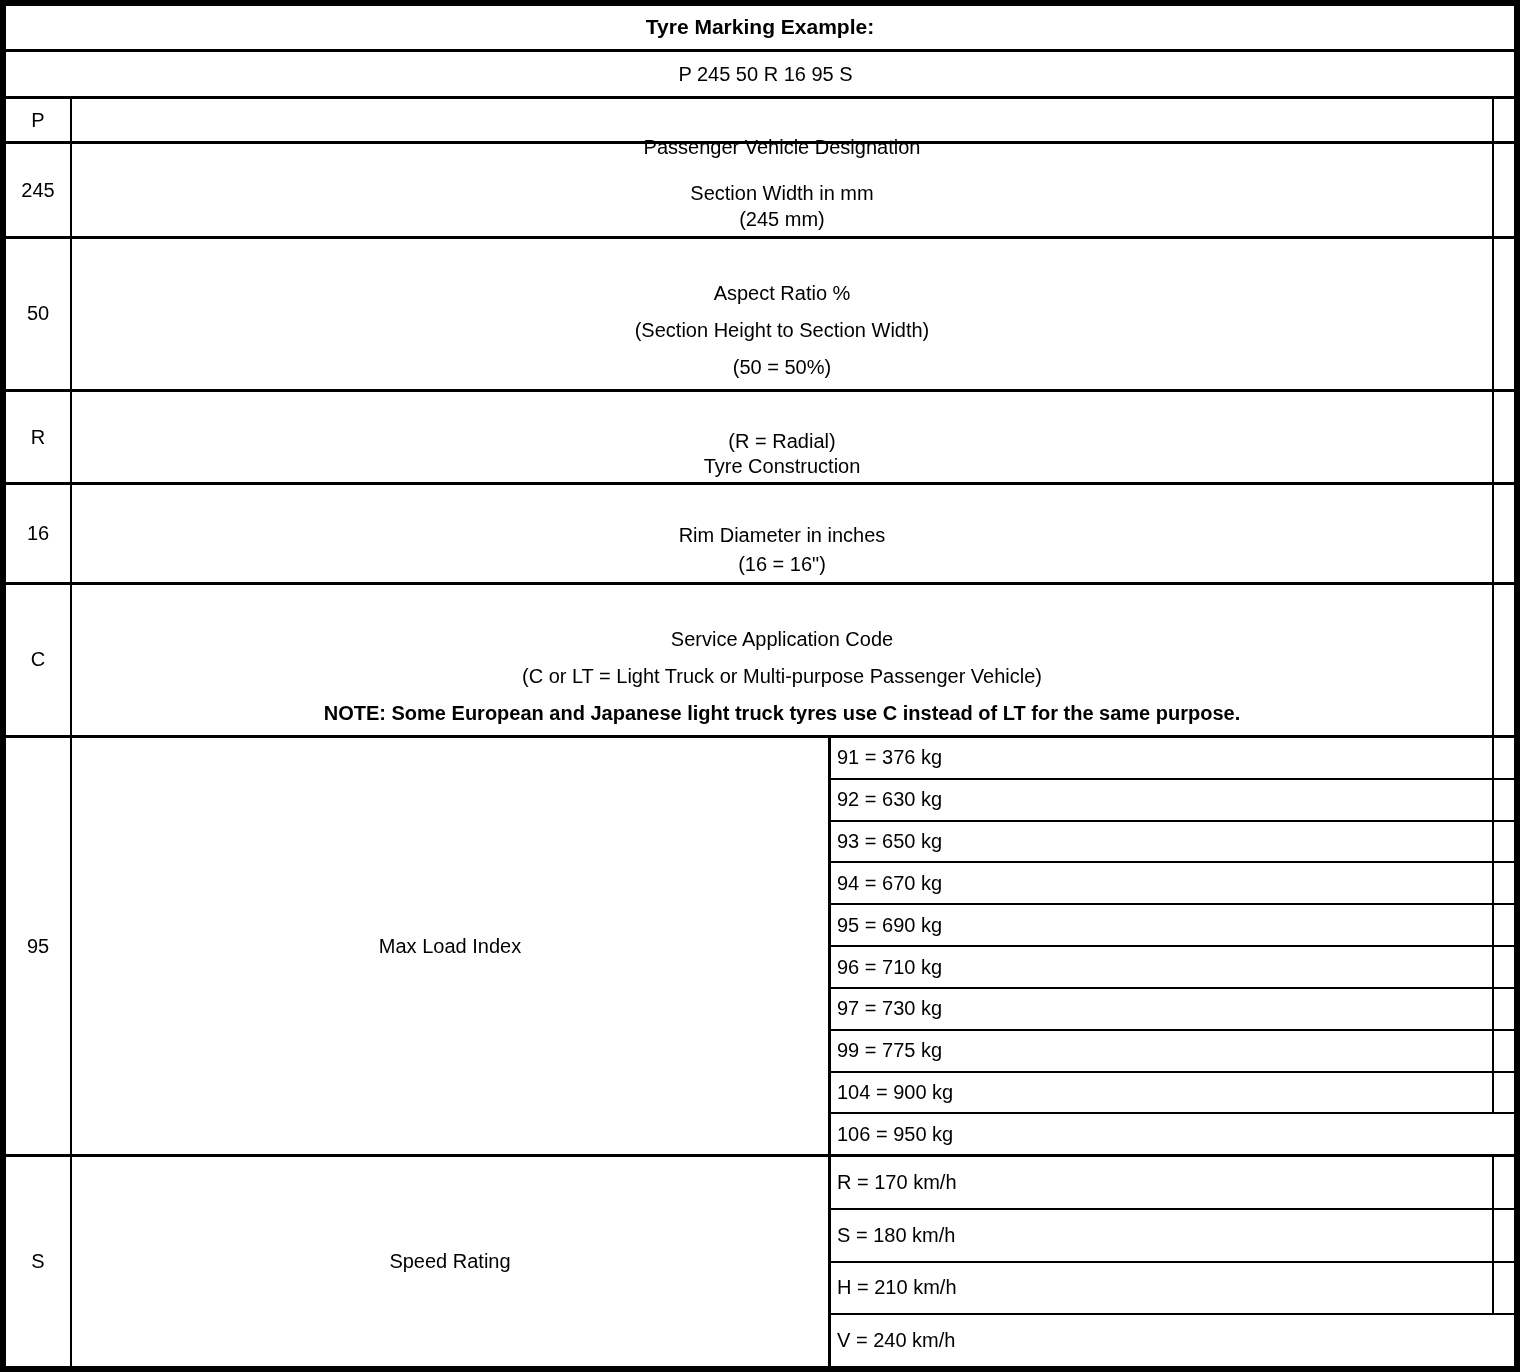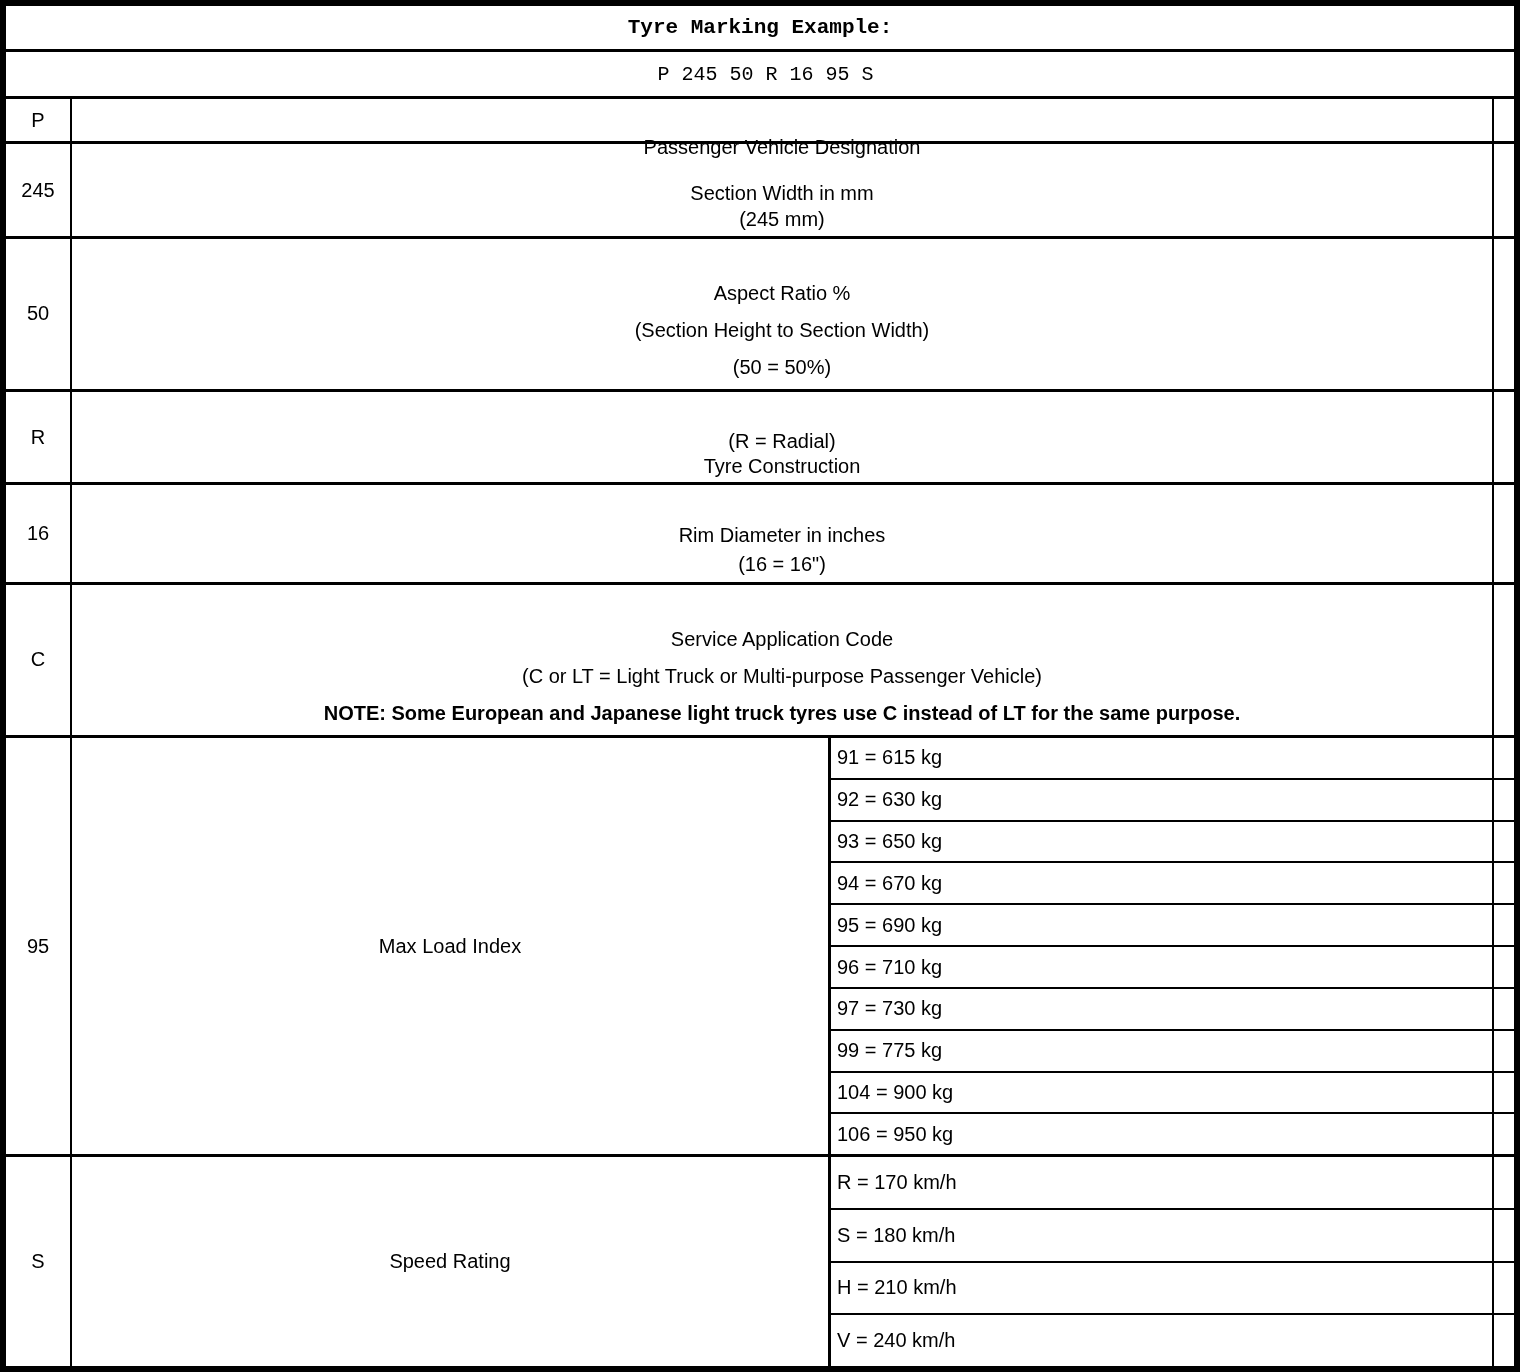--- a/index.html
+++ b/index.html
@@ -25,21 +25,21 @@
   .r-245 { height: 95px; }
   .r-50  { height: 154px; }
   .r-r   { height: 94px; }
   .r-16  { height: 100px; }
   .r-c   { height: 154px; }
   .r-li  { height: 422px; }
   .r-sr  { height: 210px; }
 
   .cell-full {
     flex: 1; display: flex; align-items: center; justify-content: center;
-    font-size: 20px; text-align: right; font-family: Liberation Mono, monospace;
+    font-size: 20px; text-align: right;
   }
   .bold { font-weight: bold; }
   .r-title .cell-full { font-size: 21px; }
 
   .cell-code {
     width: 66px; border-right: 2px solid #000;
     display: flex; align-items: center; justify-content: center;
     font-size: 20px; flex-shrink: 0;
   }
   .cell-desc {
@@ -53,21 +53,21 @@
   .cell-right {
     width: 22px; border-left: 2px solid #000; flex-shrink: 0;
   }
   .cell-mid {
     width: 759px; border-right: 3px solid #000; flex-shrink: 0;
     display: flex; align-items: center; justify-content: center;
     font-size: 20px; text-align: center;
   }
   .subcol { flex: 1; display: flex; flex-direction: column; }
   .subrow { flex: 1 1 0; display: flex; flex-direction: row; border-bottom: 2px solid #000; }
-  .subrow:last-child { border-bottom: none; }
+  .subrow:last-child { border-bottom: none; flex-direction: column; }
   .subcell {
     flex: 1; display: flex; align-items: center;
     padding-left: 6px; font-size: 20px;
   }
   .subright { width: 22px; border-left: 2px solid #000; flex-shrink: 0; }
 </style>
 </head>
 <body>
 
 <div class="table">
@@ -133,21 +133,21 @@
       <div class="line bold">NOTE: Some European and Japanese light truck tyres use C instead of LT for the same purpose.</div>
     </div>
     <div class="cell-right"></div>
   </div>
 
   <div class="row r-li">
     <div class="cell-code">95</div>
     <div class="cell-mid">Max Load Index</div>
     <div class="subcol">
       <div class="subrow">
-        <div class="subcell">91 = 615 kg</div>
+        <div class="subcell">91 = 376 kg</div>
         <div class="subright"></div>
       </div>
       <div class="subrow">
         <div class="subcell">92 = 630 kg</div>
         <div class="subright"></div>
       </div>
       <div class="subrow">
         <div class="subcell">93 = 650 kg</div>
         <div class="subright"></div>
       </div>

